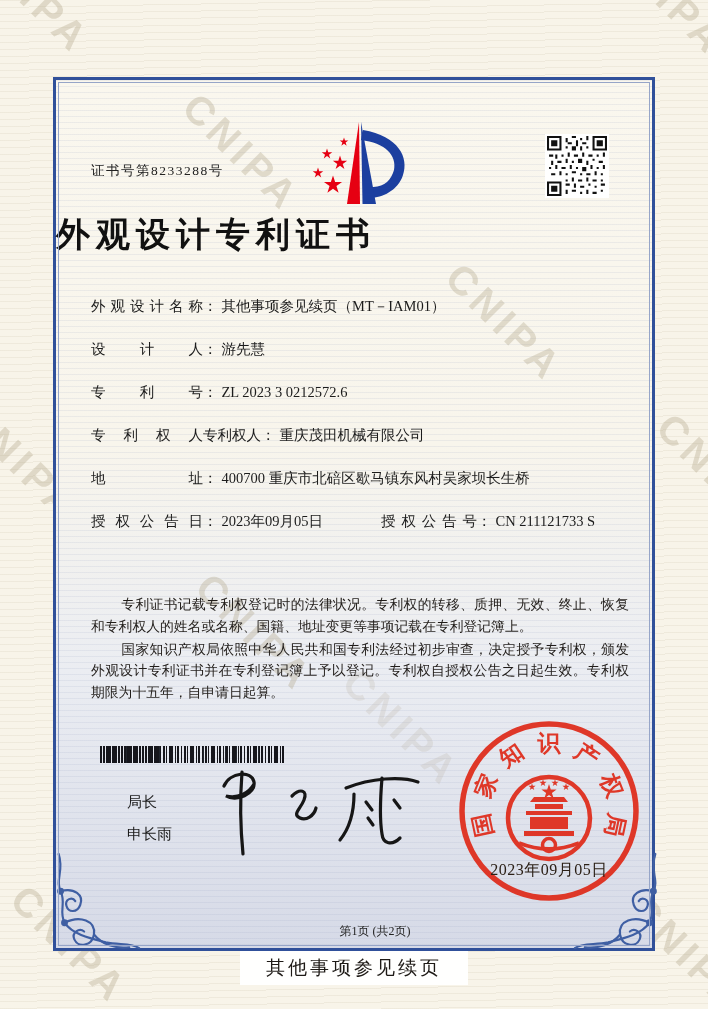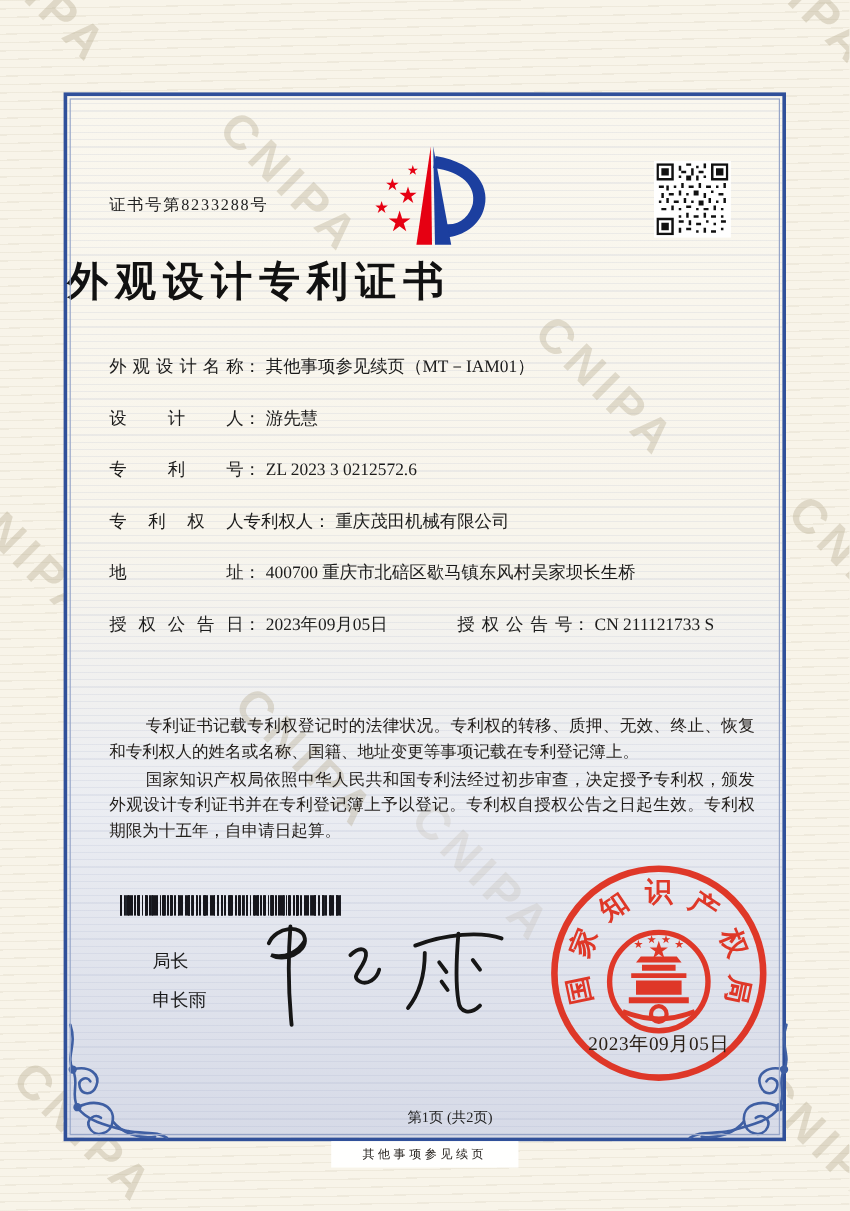--- a/index.html
+++ b/index.html
@@ -52,21 +52,21 @@
   
   .seal{position:absolute;left:398px;top:638px;width:190px;height:186px;opacity:0.93;}
   .seal-date{position:absolute;left:408px;top:780px;width:170px;text-align:center;
          font-size:16px;letter-spacing:0.5px;color:#2b2017;z-index:5;}
   
   .page-info{position:absolute;left:0;top:843px;width:100%;text-align:center;font-size:12px;color:#222;padding-left:21px;}
   .flourish{position:absolute;width:100px;height:108px;}
   .flourish.left{left:-14px;top:772px;}
   .flourish.right{left:516px;top:772px;transform:scaleX(-1);}
   .continuation{position:absolute;left:50%;top:951px;transform:translateX(-50%);
-         background:#fffffe;padding:4px 26px;font-size:10px;letter-spacing:3px;color:#1e1a16;
+         background:#fffffe;padding:4px 26px;font-size:19px;letter-spacing:3px;color:#1e1a16;
          white-space:nowrap;text-align:right;}
   .hidden-defs{position:absolute;width:0;height:0;}
 </style>
 </head>
 <body>
 
 <svg class="hidden-defs" aria-hidden="true">
   <defs>
     <path id="st" d="M0,-1 L0.2245,-0.309 0.951,-0.309 0.363,0.118 0.588,0.809 0,0.382 -0.588,0.809 -0.363,0.118 -0.951,-0.309 -0.2245,-0.309 Z"></path>
   </defs>

